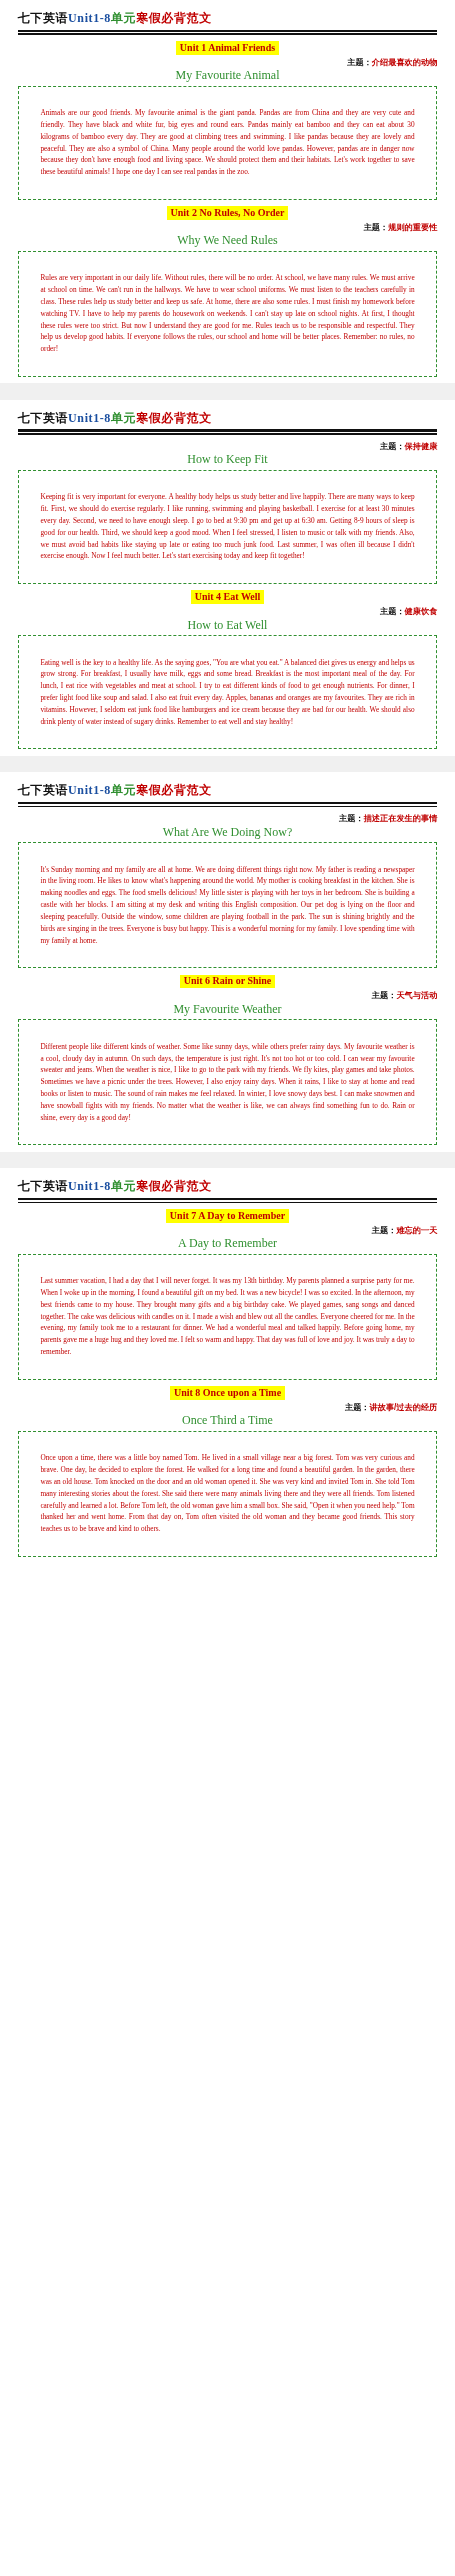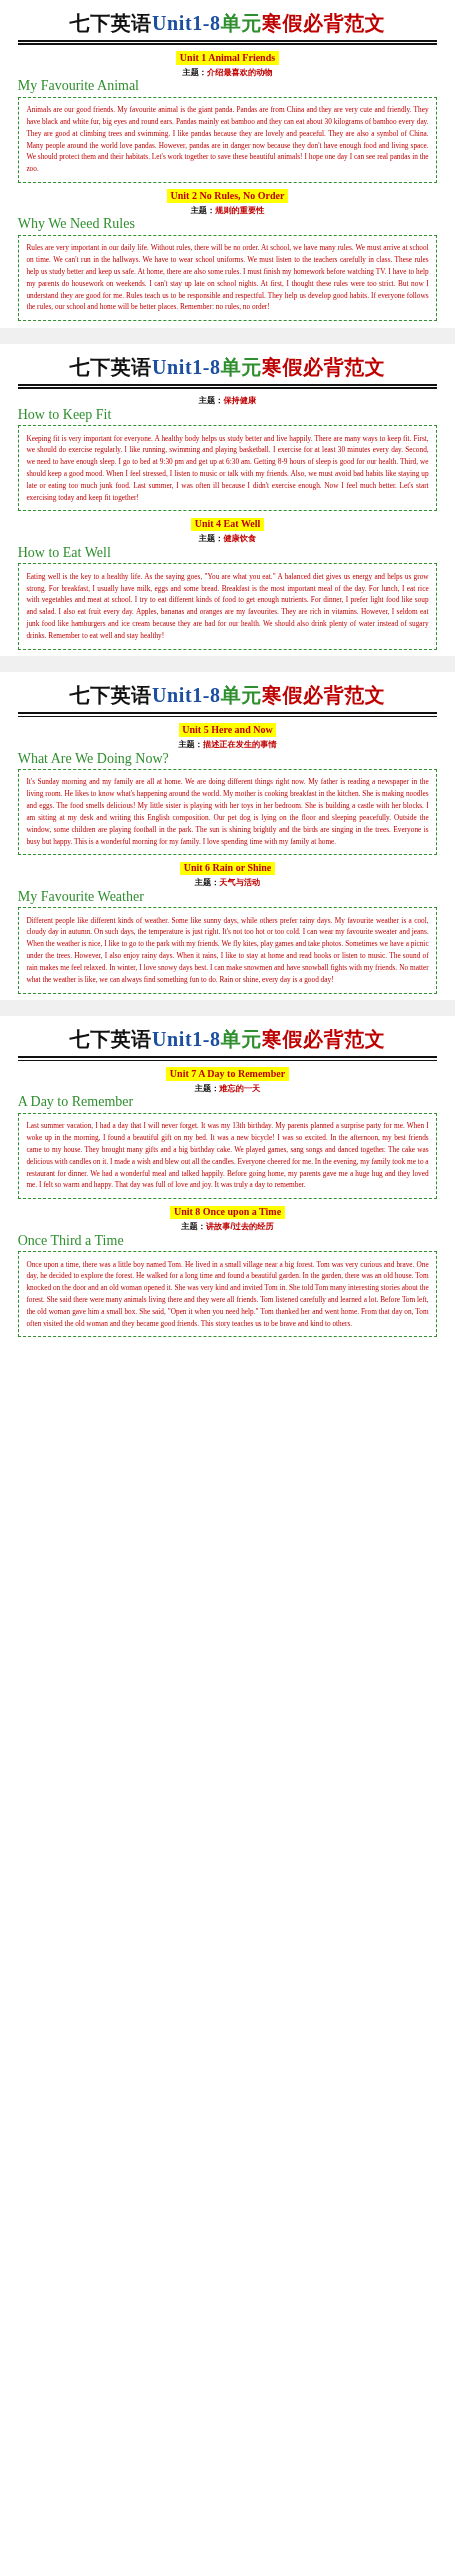--- a/index.html
+++ b/index.html
@@ -19,23 +19,22 @@
     background: #ffffff;
     position: relative;
   }
   .sheet-gap {
     width: 455px;
     height: 16.4px;
     background: #f0f0f0;
   }
   
   .doc-title {
-    text-align: center;
-    font-family: "Liberation Serif", serif;
-    font-size: 20px;
+    font-family: "Liberation Serif", serif;
+    font-size: 12px;
     font-weight: bold;
     letter-spacing: 0.6px;
     white-space: nowrap;
     margin: 1.3px 0 2.5px 0;
   }
   .t-black { color: #111111; }
   .t-blue  { color: #1b4fa0; }
   .t-red   { color: #c00000; }
   .t-green { color: #2f8f2f; }
   .title-rule {
@@ -60,44 +59,45 @@
     display: inline-block;
     background: #ffff00;
     color: #c00000;
     font-weight: bold;
     font-size: 10px;
     font-family: "Liberation Serif", serif;
     padding: 0.6px 3.8px;
     line-height: 1.25;
   }
   .unit-theme {
-    text-align: center;
+    text-align: right;
     font-size: 8.2px;
     margin: 1.3px 0 0.6px 0;
     font-family: "Liberation Sans", sans-serif;
   }
   .unit-theme .lbl { color: #111111; font-weight: bold; }
   .unit-theme .val { color: #c00000; font-weight: bold; }
   .unit-en-title {
+    text-align: center;
     color: #2f8f2f;
-    font-size: 14px;
+    font-size: 12px;
     margin: 0.6px 0 2.5px 0;
     font-family: "Liberation Serif", serif;
   }
   .passage {
     border: 0.9px dashed #2f8f2f;
     padding: 4.4px 5.7px 5px 5.7px;
     color: #c00000;
     font-size: 7.3px;
     line-height: 1.62;
     text-align: justify;
     font-family: "Liberation Serif", serif;
     background: #ffffff;
   }
-  .passage p { margin: 2px; }
+  .passage p { margin: 16px; }
 </style>
 </head>
 <body>
 
 <div class="page">
 
   <div class="sheet">
     <div class="doc-title">
       <span class="t-black">七下英语</span><span class="t-blue">Unit1-8</span><span class="t-green">单元</span><span class="t-red">寒假必背范文</span>
     </div>
@@ -153,21 +153,20 @@
   <div class="sheet-gap"></div>
 
   <div class="sheet">
     <div class="doc-title">
       <span class="t-black">七下英语</span><span class="t-blue">Unit1-8</span><span class="t-green">单元</span><span class="t-red">寒假必背范文</span>
     </div>
     <div class="title-rule"></div>
     <div class="title-rule thin"></div>
 
     <div class="unit">
-      <div class="unit-title"><span>Unit 5 Here and Now</span></div>
       <div class="unit-theme"><span class="lbl">主题：</span><span class="val">描述正在发生的事情</span></div>
       <div class="unit-en-title">What Are We Doing Now?</div>
       <div class="passage">
           <p>It's Sunday morning and my family are all at home. We are doing different things right now. My father is reading a newspaper in the living room. He likes to know what's happening around the world. My mother is cooking breakfast in the kitchen. She is making noodles and eggs. The food smells delicious! My little sister is playing with her toys in her bedroom. She is building a castle with her blocks. I am sitting at my desk and writing this English composition. Our pet dog is lying on the floor and sleeping peacefully. Outside the window, some children are playing football in the park. The sun is shining brightly and the birds are singing in the trees. Everyone is busy but happy. This is a wonderful morning for my family. I love spending time with my family at home.</p>
         </div>
     </div>
 
     <div class="unit">
       <div class="unit-title"><span>Unit 6 Rain or Shine</span></div>
       <div class="unit-theme"><span class="lbl">主题：</span><span class="val">天气与活动</span></div>

